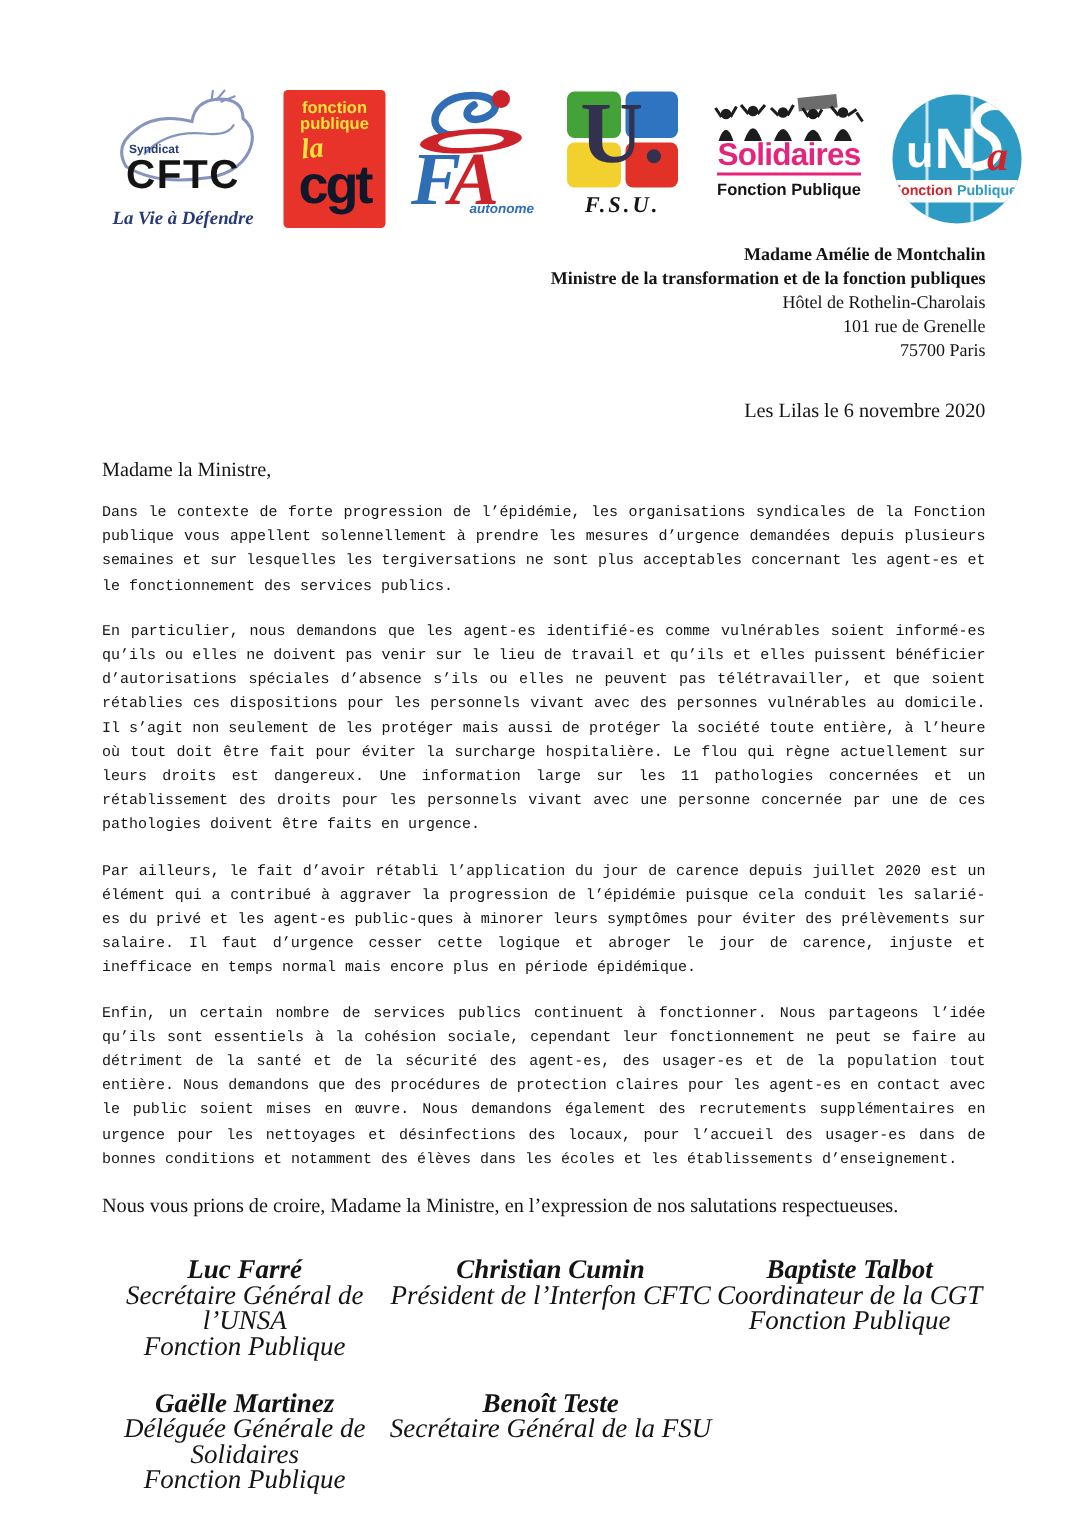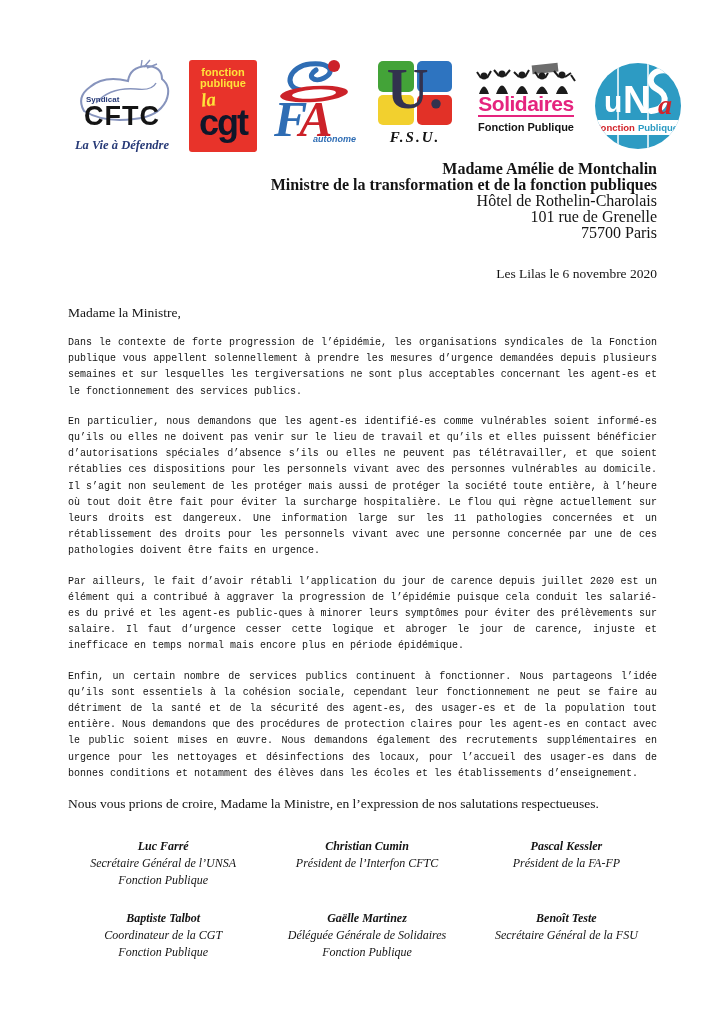--- a/index.html
+++ b/index.html
@@ -83,29 +83,29 @@
     font-weight:bold; font-size:38px; }
   .unsa-s { position:absolute; right:8px; top:2px; }
   .unsa-a { position:absolute; right:9px; top:26px; color:#d2232a; font-style:italic;
     font-weight:bold; font-size:28px; font-family:"Liberation Serif",serif; }
   .unsa-band { position:absolute; left:0; right:0; bottom:14px; height:15px; background:#fff;
     display:flex; justify-content:center; align-items:center; gap:3px;
     font-family:"Liberation Sans",sans-serif; font-weight:bold; font-size:9.5px; }
   .unsa-band .red { color:#d2232a; } .unsa-band .blue { color:#2d9bc3; }
 
   
-  .recipient { margin-top:5px; text-align:right; font-size:16px; line-height:16px; }
+  .recipient { margin-top:5px; text-align:right; font-size:12px; line-height:16px; }
   .recipient .bold { font-weight:bold; }
   .dateline { margin-top:25px; text-align:right; font-size:13.5px; line-height:16px; }
   .salutation { margin-top:23px; font-size:13.5px; line-height:16px; }
   .para { margin-top:14px; text-align:justify; font-size:10px; line-height:16.2px;font-family:Liberation Mono, monospace; }
   .closing { margin-top:14px; font-size:13.5px; line-height:16px; }
 
   .signatures { margin-top:26px; display:grid; grid-template-columns:1.05fr 1.2fr 1fr;
-    row-gap:21px; font-size:12px; }
+    row-gap:21px; font-size:18px; }
   .sig { text-align:center; font-style:italic; line-height:17px; }
   .sig-name { font-weight:bold; }
 </style>
 </head>
 <body>
 
 <div class="page">
 
   <div class="logos-row">
 
@@ -215,25 +215,20 @@
       <div class="sig-name">Luc Farré</div>
       <div>Secrétaire Général de l’UNSA</div>
       <div>Fonction Publique</div>
     </div>
     <div class="sig">
       <div class="sig-name">Christian Cumin</div>
       <div>Président de l’Interfon CFTC</div>
       <div></div>
     </div>
     <div class="sig">
-      <div class="sig-name">Pascal Kessler</div>
-      <div>Président de la FA-FP</div>
-      <div></div>
-    </div>
-    <div class="sig">
       <div class="sig-name">Baptiste Talbot</div>
       <div>Coordinateur de la CGT</div>
       <div>Fonction Publique</div>
     </div>
     <div class="sig">
       <div class="sig-name">Gaëlle Martinez</div>
       <div>Déléguée Générale de Solidaires</div>
       <div>Fonction Publique</div>
     </div>
     <div class="sig">

